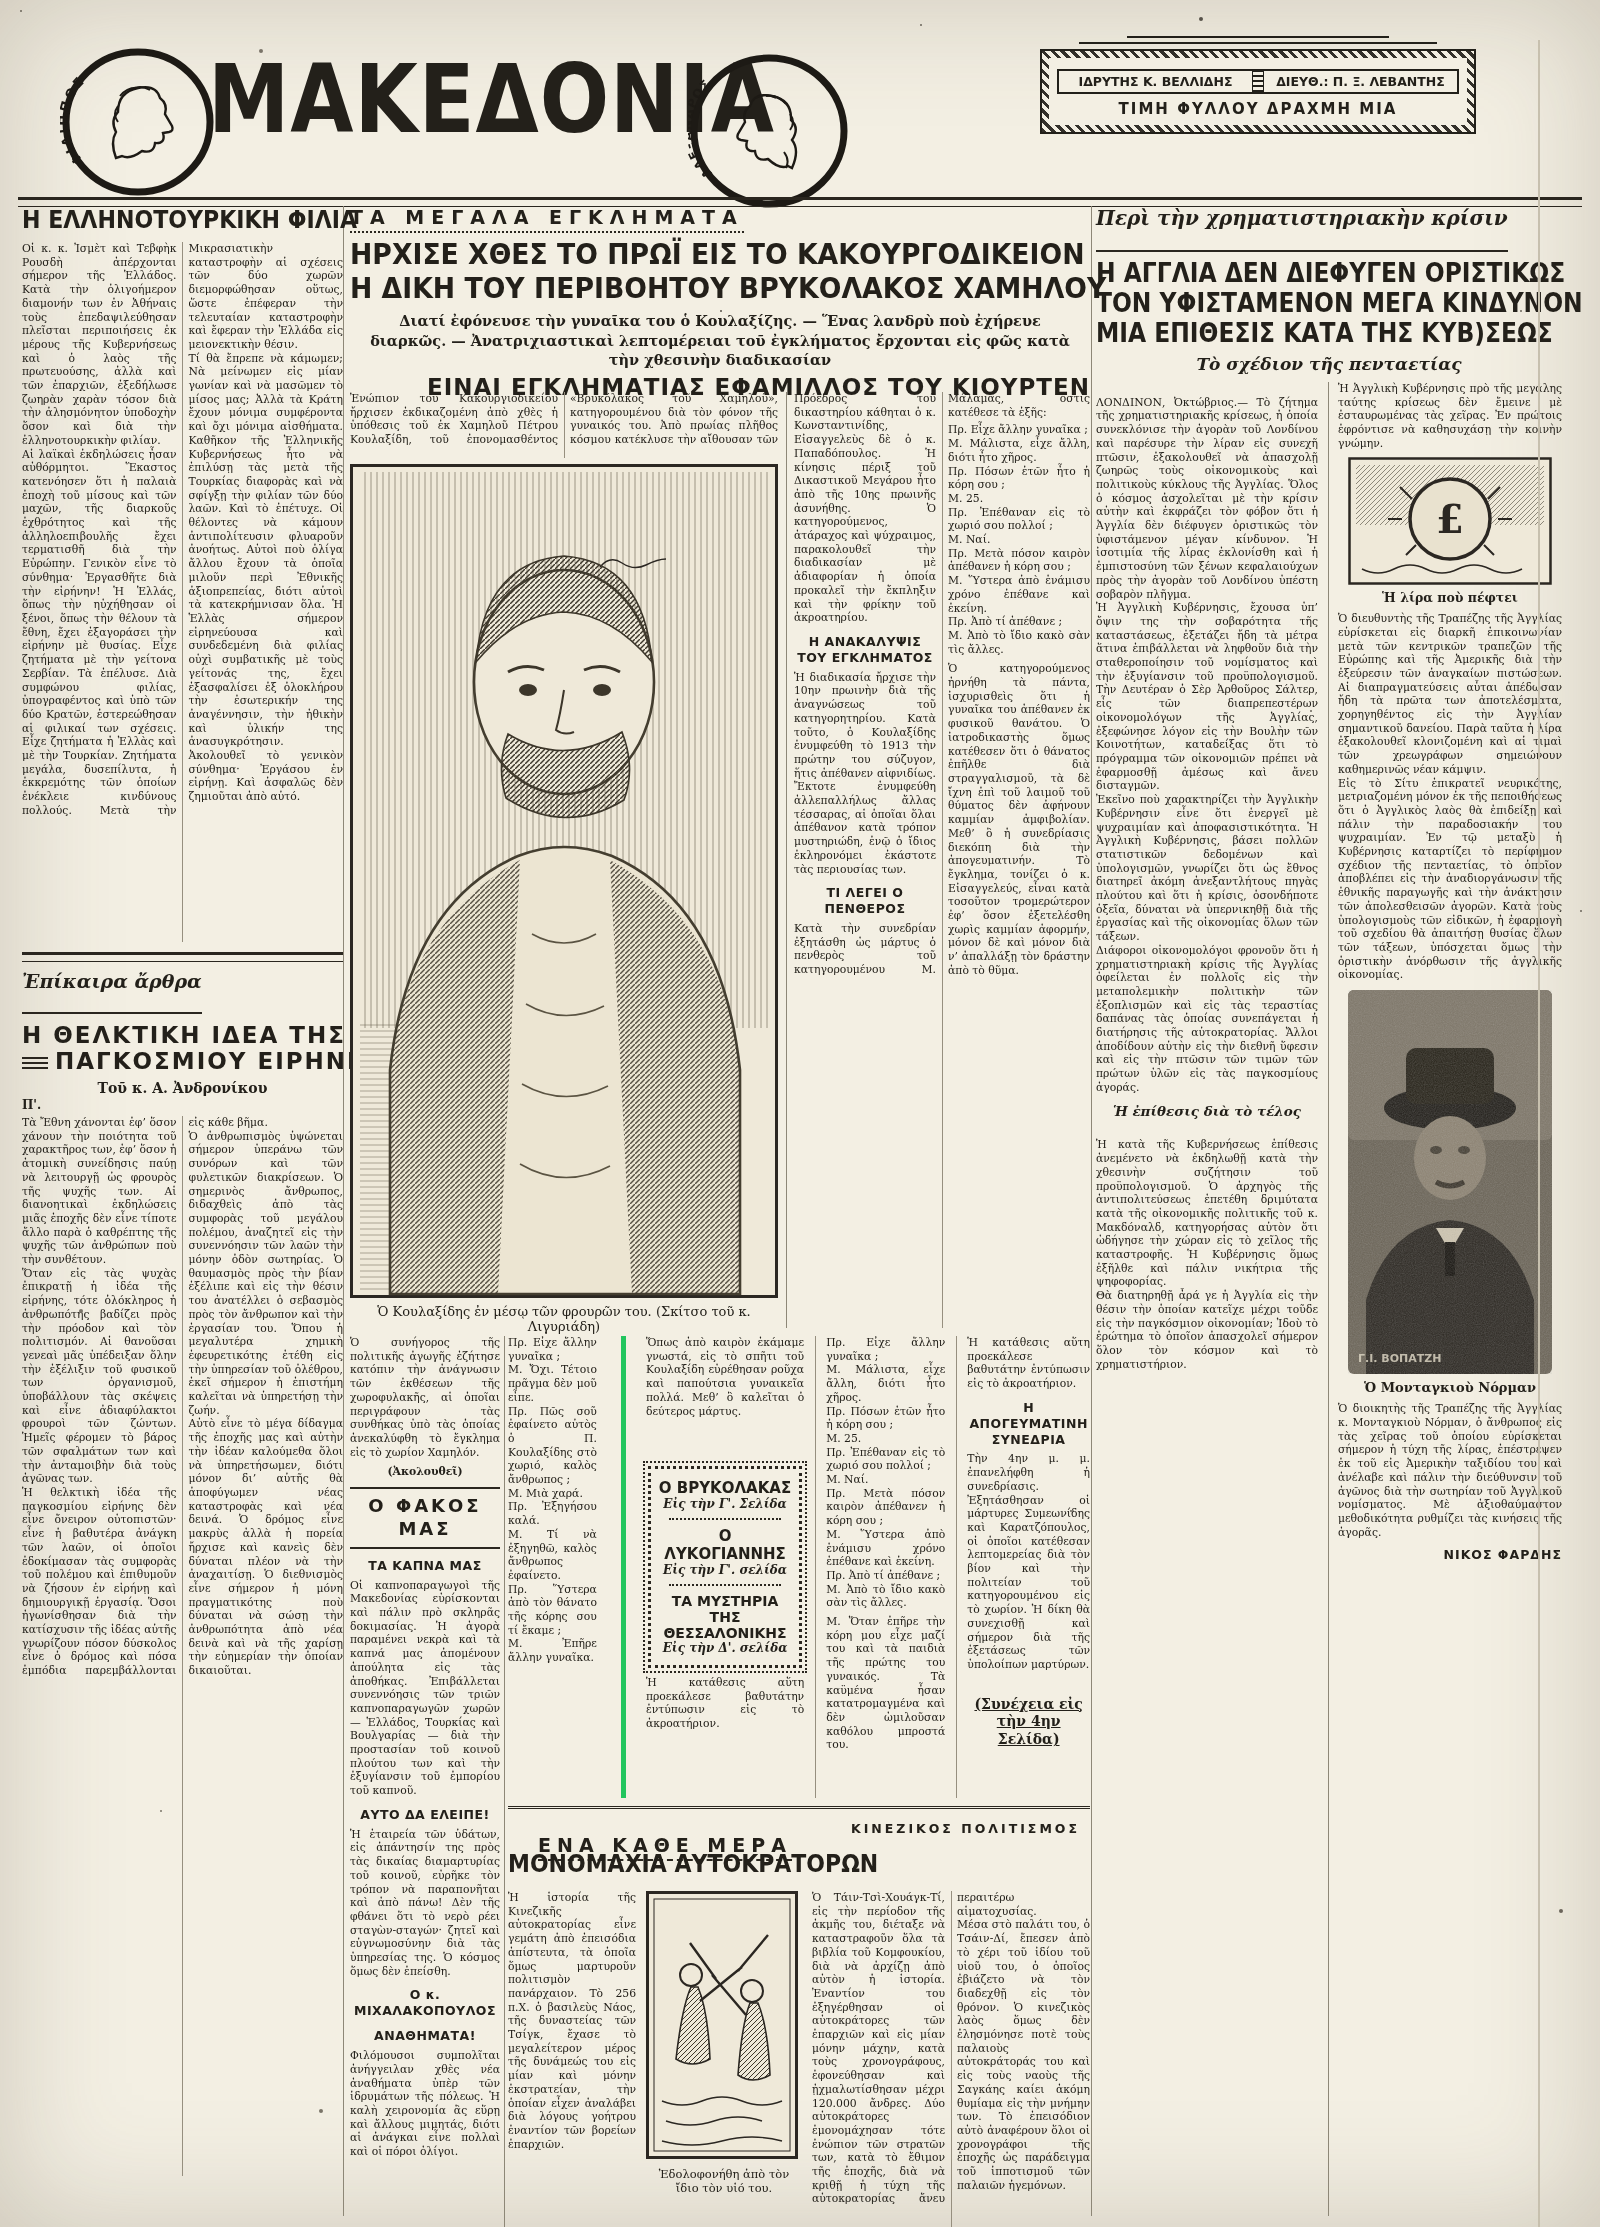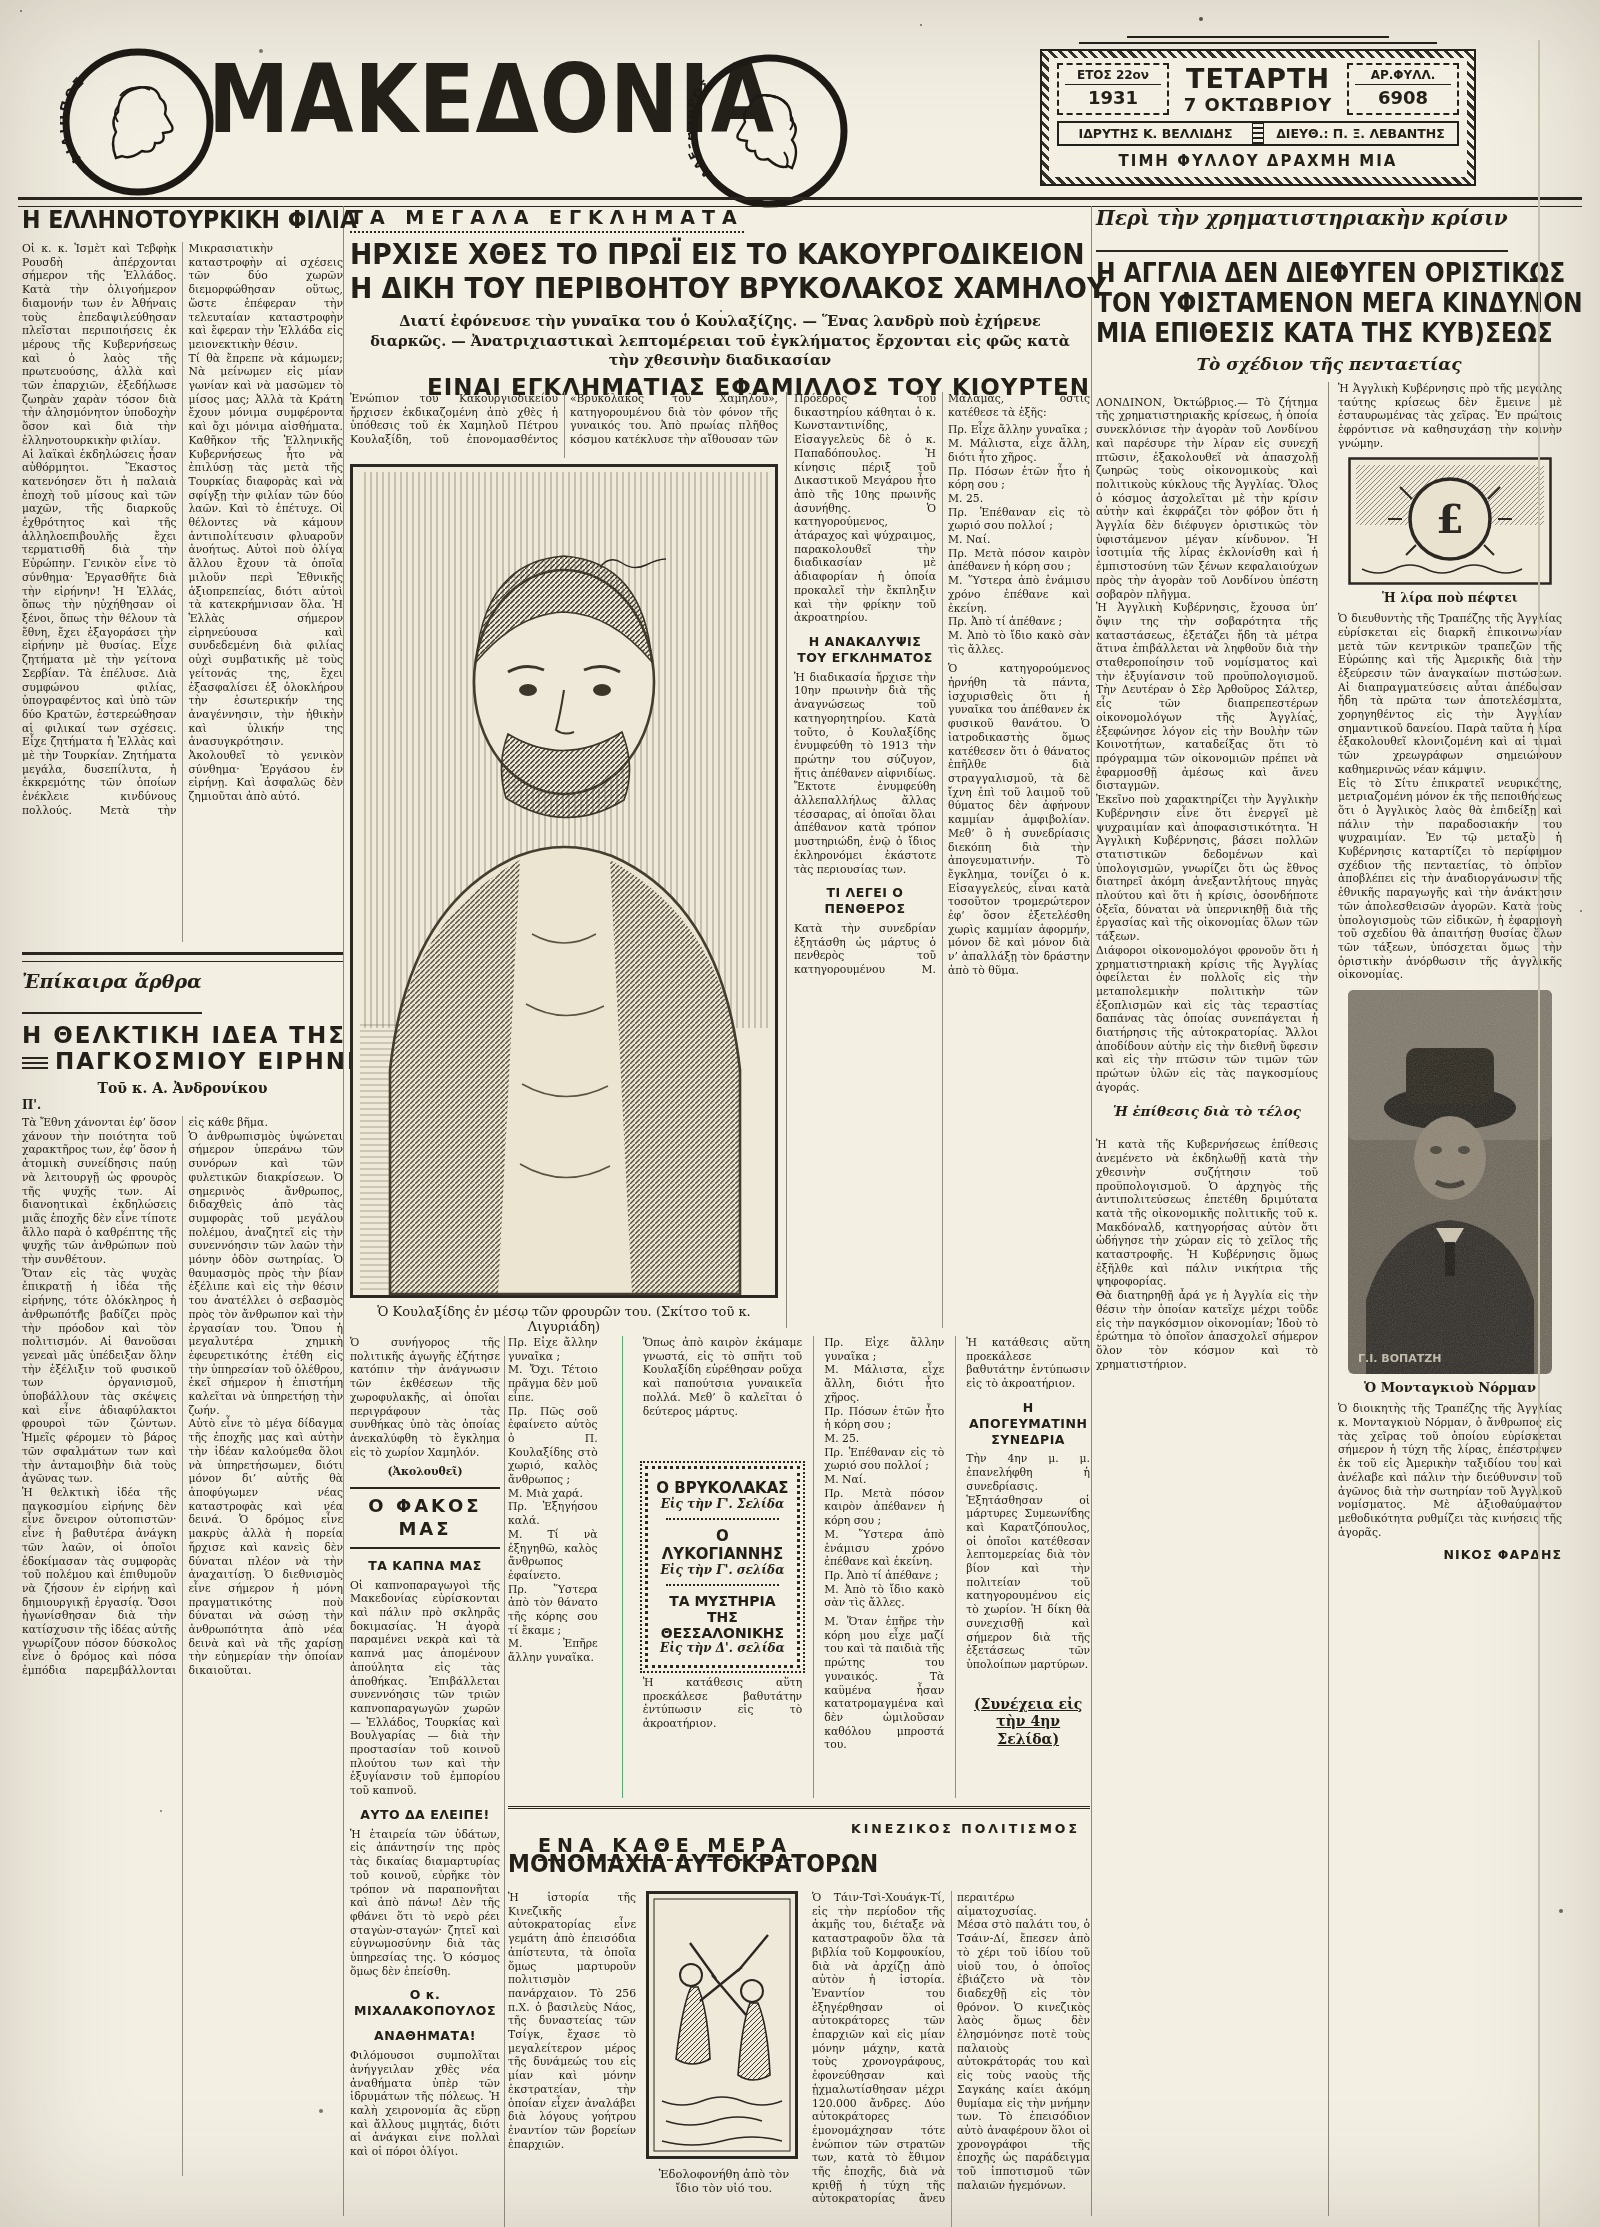--- a/index.html
+++ b/index.html
@@ -65,34 +65,20 @@
           <textPath href="#arcR" startOffset="2%">ΑΛΕΞΑΝΔΡΟΣ</textPath>
         </text>
       </svg>
     </div>
 
     <div class="abs" style="left:1040px;top:36px;width:436px;">
       <div style="margin:0 auto 1px;width:60%;border-top:2px solid #22201a;height:3px;"></div>
       <div style="margin:0 auto 2px;width:82%;border-top:2px solid #22201a;height:3px;"></div>
       <div class="infobox">
         <div class="infobox-inner">
-          <div style="display:flex;align-items:stretch;gap:8px;">
-            <div class="dashcell sans" style="width:96px;">
-              <div style="font-size:12px;font-weight:bold;border-bottom:1px solid #22201a;padding-bottom:2px;">ΕΤΟΣ 22ον</div>
-              <div style="font-size:18px;font-weight:bold;padding-top:2px;">1931</div>
-            </div>
-            <div class="sans" style="flex:1;text-align:center;">
-              <div style="font-size:27px;font-weight:bold;letter-spacing:1px;">ΤΕΤΑΡΤΗ</div>
-              <div style="font-size:18px;font-weight:bold;letter-spacing:1px;">7 ΟΚΤΩΒΡΙΟΥ</div>
-            </div>
-            <div class="dashcell sans" style="width:96px;">
-              <div style="font-size:12px;font-weight:bold;border-bottom:1px solid #22201a;padding-bottom:2px;">ΑΡ.ΦΥΛΛ.</div>
-              <div style="font-size:18px;font-weight:bold;padding-top:2px;">6908</div>
-            </div>
-          </div>
           <div class="sans" style="display:flex;border:2px solid #22201a;margin-top:6px;font-size:12.5px;font-weight:bold;align-items:center;">
             <div style="flex:1;text-align:center;padding:3px 4px;">ΙΔΡΥΤΗΣ  Κ. ΒΕΛΛΙΔΗΣ</div>
             <div style="width:10px;align-self:stretch;border-left:1px solid #22201a;border-right:1px solid #22201a;background:repeating-linear-gradient(0deg,#22201a 0 2px,transparent 2px 5px);"></div>
             <div style="flex:1;text-align:center;padding:3px 4px;">ΔΙΕΥΘ.: Π. Ξ. ΛΕΒΑΝΤΗΣ</div>
           </div>
           <div class="sans" style="text-align:center;font-size:15px;font-weight:bold;letter-spacing:2px;padding-top:6px;">ΤΙΜΗ ΦΥΛΛΟΥ ΔΡΑΧΜΗ ΜΙΑ</div>
         </div>
       </div>
     </div>
   </div>
@@ -211,21 +197,21 @@
       <div class="small" style="width:100px;height:462px;">
         <div class="prelines">Πρ. Εἶχε ἄλλην γυναῖκα ;
 Μ. Ὄχι. Τέτοιο πρᾶγμα δὲν μοῦ εἶπε.
 Πρ. Πῶς σοῦ ἐφαίνετο αὐτὸς ὁ Π. Κουλαξίδης στὸ χωριό, καλὸς ἄνθρωπος ;
 Μ. Μιὰ χαρά.
 Πρ. Ἐξηγήσου καλά.
 Μ. Τί νὰ ἐξηγηθῶ, καλὸς ἄνθρωπος ἐφαίνετο.
 Πρ. Ὕστερα ἀπὸ τὸν θάνατο τῆς κόρης σου τί ἔκαμε ;
 Μ. Ἐπῆρε ἄλλην γυναῖκα.</div>
       </div>
-      <div style="width:178px;margin-left:24px;border-left:1px solid #22c55e;padding-left:20px;">
+      <div style="width:178px;margin-left:24px;border-left:5px solid #22c55e;padding-left:20px;">
         <div class="small" style="height:122px;">Ὅπως ἀπὸ καιρὸν ἐκάμαμε γνωστά, εἰς τὸ σπῆτι τοῦ Κουλαξίδη εὑρέθησαν ροῦχα καὶ παπούτσια γυναικεῖα πολλά. Μεθ’ ὃ καλεῖται ὁ δεύτερος μάρτυς.</div>
         <div class="boxdot" style="padding:10px 6px;text-align:center;margin:8px 2px;">
           <div class="sans" style="font-size:15px;font-weight:bold;">Ο ΒΡΥΚΟΛΑΚΑΣ</div>
           <div style="font-size:12px;font-weight:bold;font-style:italic;">Εἰς τὴν Γ'. Σελίδα</div>
           <div style="border-top:2px dotted #2a261f;margin:7px 12px;"></div>
           <div class="sans" style="font-size:15px;font-weight:bold;">Ο ΛΥΚΟΓΙΑΝΝΗΣ</div>
           <div style="font-size:12px;font-weight:bold;font-style:italic;">Εἰς τὴν Γ'. σελίδα</div>
           <div style="border-top:2px dotted #2a261f;margin:7px 12px;"></div>
           <div class="sans" style="font-size:14px;font-weight:bold;">ΤΑ ΜΥΣΤΗΡΙΑ</div>
           <div class="sans" style="font-size:14px;font-weight:bold;">ΤΗΣ ΘΕΣΣΑΛΟΝΙΚΗΣ</div>

